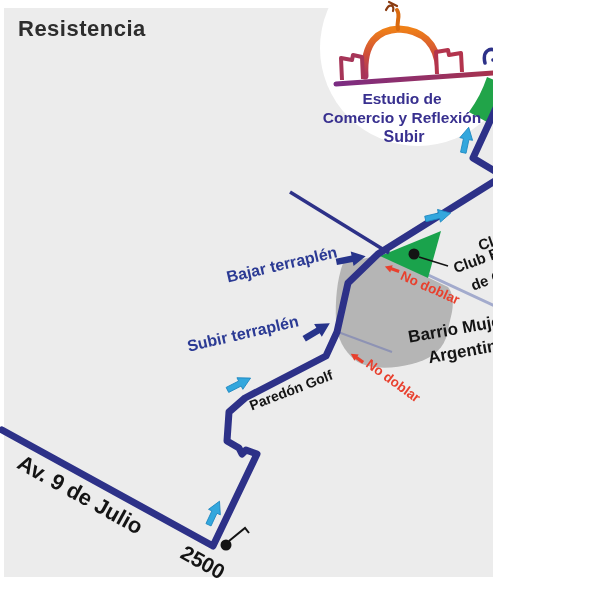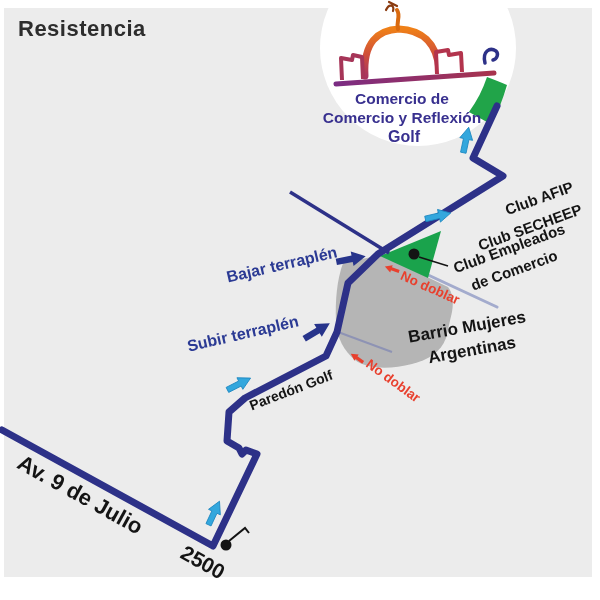--- a/index.html
+++ b/index.html
@@ -1,16 +1,16 @@
 <!DOCTYPE html>
 <html><head>
 <meta charset="utf-8">
 <style>
   html,body{margin:0;padding:0;background:#ffffff;}
-  #stage{position:relative;width:600px;height:600px;overflow:hidden;
+  #stage{position:relative;width:493px;height:600px;overflow:hidden;
          font-family:"Liberation Sans", sans-serif;background:#ffffff;}
   #gfx{position:absolute;left:0;top:0;width:600px;height:600px;}
   .lbl{position:absolute;white-space:nowrap;transform:translate(-50%,-50%);
        font-weight:bold;line-height:1;}
   .title{left:18px;top:18px;transform:none;font-size:22px;color:#2d2d2d;
          letter-spacing:.5px;}
   .navy{color:#2b3a94;font-size:16px;}
   .black{color:#141414;}
   .red{color:#e8402e;font-size:13.5px;}
   .logoTxt{color:#38308f;font-size:15.5px;}
@@ -85,23 +85,23 @@
     <path d="M398,29 C396,21 401,16 397,10" stroke="#d96a10" stroke-width="4" fill="none" stroke-linecap="round"></path>
     <path d="M386,10 C389,3 395,5 393,11 M397,6 L389,2" stroke="#8a3a0f" stroke-width="2.2" fill="none" stroke-linecap="round"></path>
     <path d="M342,80 L341,58 L352,60 L353,55 L362,57 L363,79" fill="#ffffff" stroke="#a63558" stroke-width="4" stroke-linejoin="round"></path>
     <path d="M437,74 L436,52 L448,50 L449,55 L461,53 L462,72" fill="#ffffff" stroke="#b3344d" stroke-width="4" stroke-linejoin="round"></path>
     <path d="M485,63 C482,51 490,47 496,51 C499,54 497,59 493,60" stroke="#2d3188" stroke-width="3.5" fill="none" stroke-linecap="round"></path>
   </g>
 </svg>
 
 <div class="lbl title">Resistencia</div>
 
-<div class="lbl logoTxt" style="left:402px;top:99px;">Comercio de</div>
+<div class="lbl logoTxt" style="left:402px;top:99px;">Estudio de</div>
 <div class="lbl logoTxt" style="left:402px;top:118px;">Comercio y Reflexión</div>
-<div class="lbl logoTxt" style="left:404px;top:137px;font-size:16px;">Golf</div>
+<div class="lbl logoTxt" style="left:404px;top:137px;font-size:16px;">Subir</div>
 
 <div class="lbl navy r-13" style="left:282px;top:265px;">Bajar terraplén</div>
 <div class="lbl navy r-13" style="left:243px;top:334px;">Subir terraplén</div>
 
 <div class="lbl black r-21" style="left:291px;top:390px;font-size:14px;">Paredón Golf</div>
 
 <div class="lbl black r-20" style="left:539px;top:198px;font-size:15px;">Club AFIP</div>
 <div class="lbl black r-20" style="left:530px;top:227px;font-size:15px;">Club SECHEEP</div>
 <div class="lbl black r-20" style="left:509px;top:248px;font-size:15px;">Club Empleados</div>
 <div class="lbl black r-20" style="left:514px;top:270px;font-size:15px;">de Comercio</div>

